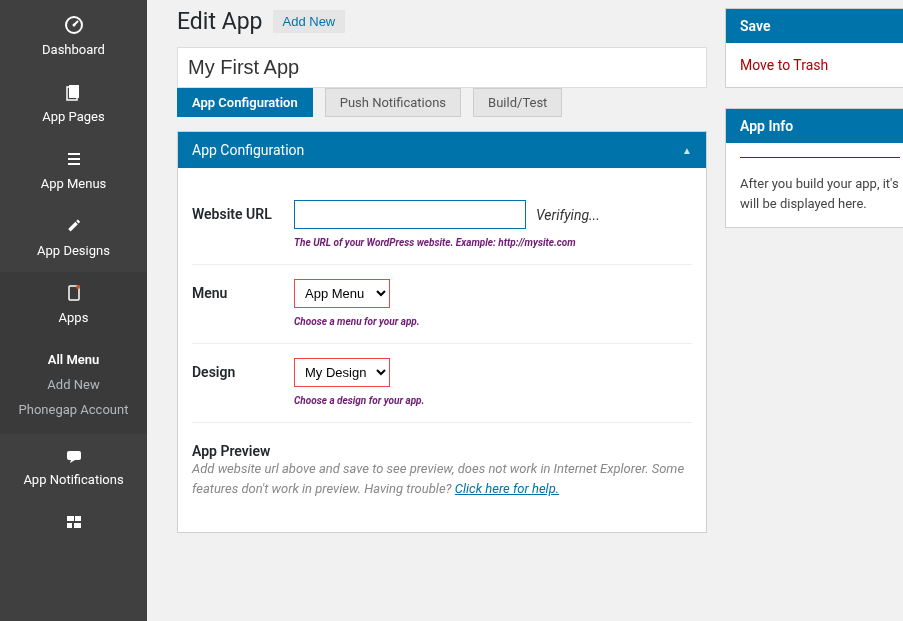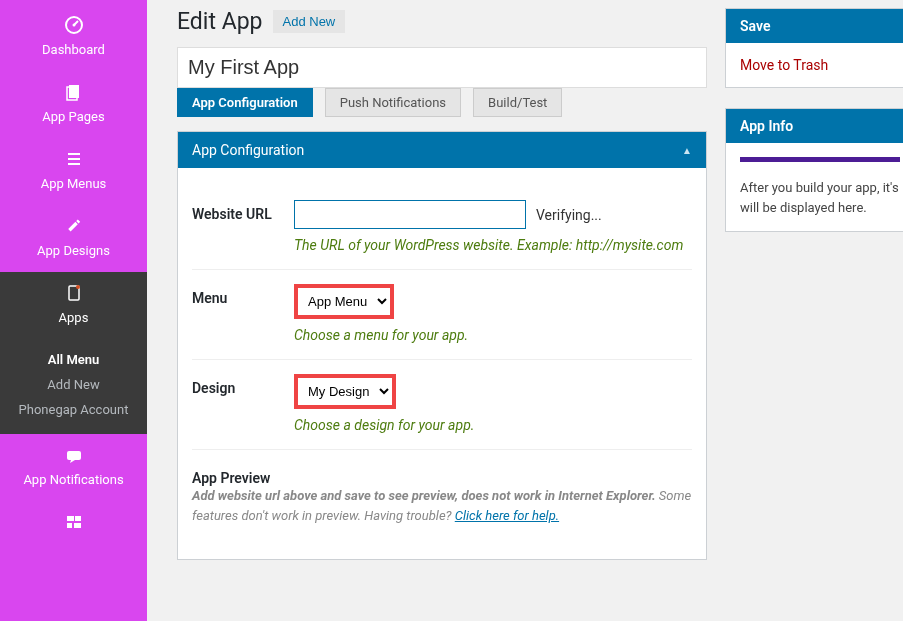--- a/index.html
+++ b/index.html
@@ -10,21 +10,21 @@
   background: #f1f1f1;
   width: 903px;
   height: 621px;
   overflow: hidden;
   display: flex;
 }
 
 
 .sidebar {
   width: 147px;
-  background: #d946ef;
+  background: #404040;
   color: #fff;
   display: flex;
   flex-direction: column;
   padding-top: 4px;
   flex-shrink: 0;
 }
 .sidebar-item {
   display: flex;
   flex-direction: column;
   align-items: center;
@@ -175,41 +175,43 @@
   margin-bottom: 8px;
 }
 .url-input {
   width: 232px;
   padding: 6px 6px;
   border: 1px solid #0073aa;
   font-size: 13px;
 }
 .select-input {
   padding: 5px 6px;
-  border: 4px solid #ef4444;
+  border: 1px solid #ef4444;
   font-size: 13px;
   background: #fff;
   min-width: 96px;
 }
 .verify-text {
   font-size: 14px;
   color: #333;
+  font-style: italic;
 }
 .field-help {
-  font-size: 14px;
+  font-size: 10px;
   font-style: italic;
-  color: #4d7c0f;
+  color: #701a75;
+  font-weight: bold;
 }
 .preview-text {
   font-size: 13px;
   font-style: italic;
   color: #888;
   line-height: 1.5;
 }
-.preview-text .strong { font-weight: 700; }
+.preview-text .strong { font-weight: 400; }
 .preview-text a { color: #0073aa; text-decoration: underline; cursor: pointer; }
 
 
 .right-col {
   margin-left: 18px;
   width: 190px;
   flex-shrink: 0;
 }
 .metabox {
   border: 1px solid #ccd0d4;
@@ -228,21 +230,21 @@
 }
 .trash-link {
   color: #a00;
   font-size: 14px;
   cursor: pointer;
 }
 .info-text {
   font-size: 13px;
   color: #444;
   line-height: 1.5;
-  border-top: 5px solid #4c1d95;
+  border-top: 1px solid #4c1d95;
   padding-top: 16px;
 }
 
 svg { display: block; }
 </style>
 </head>
 <body>
 
 <div class="sidebar">
 

